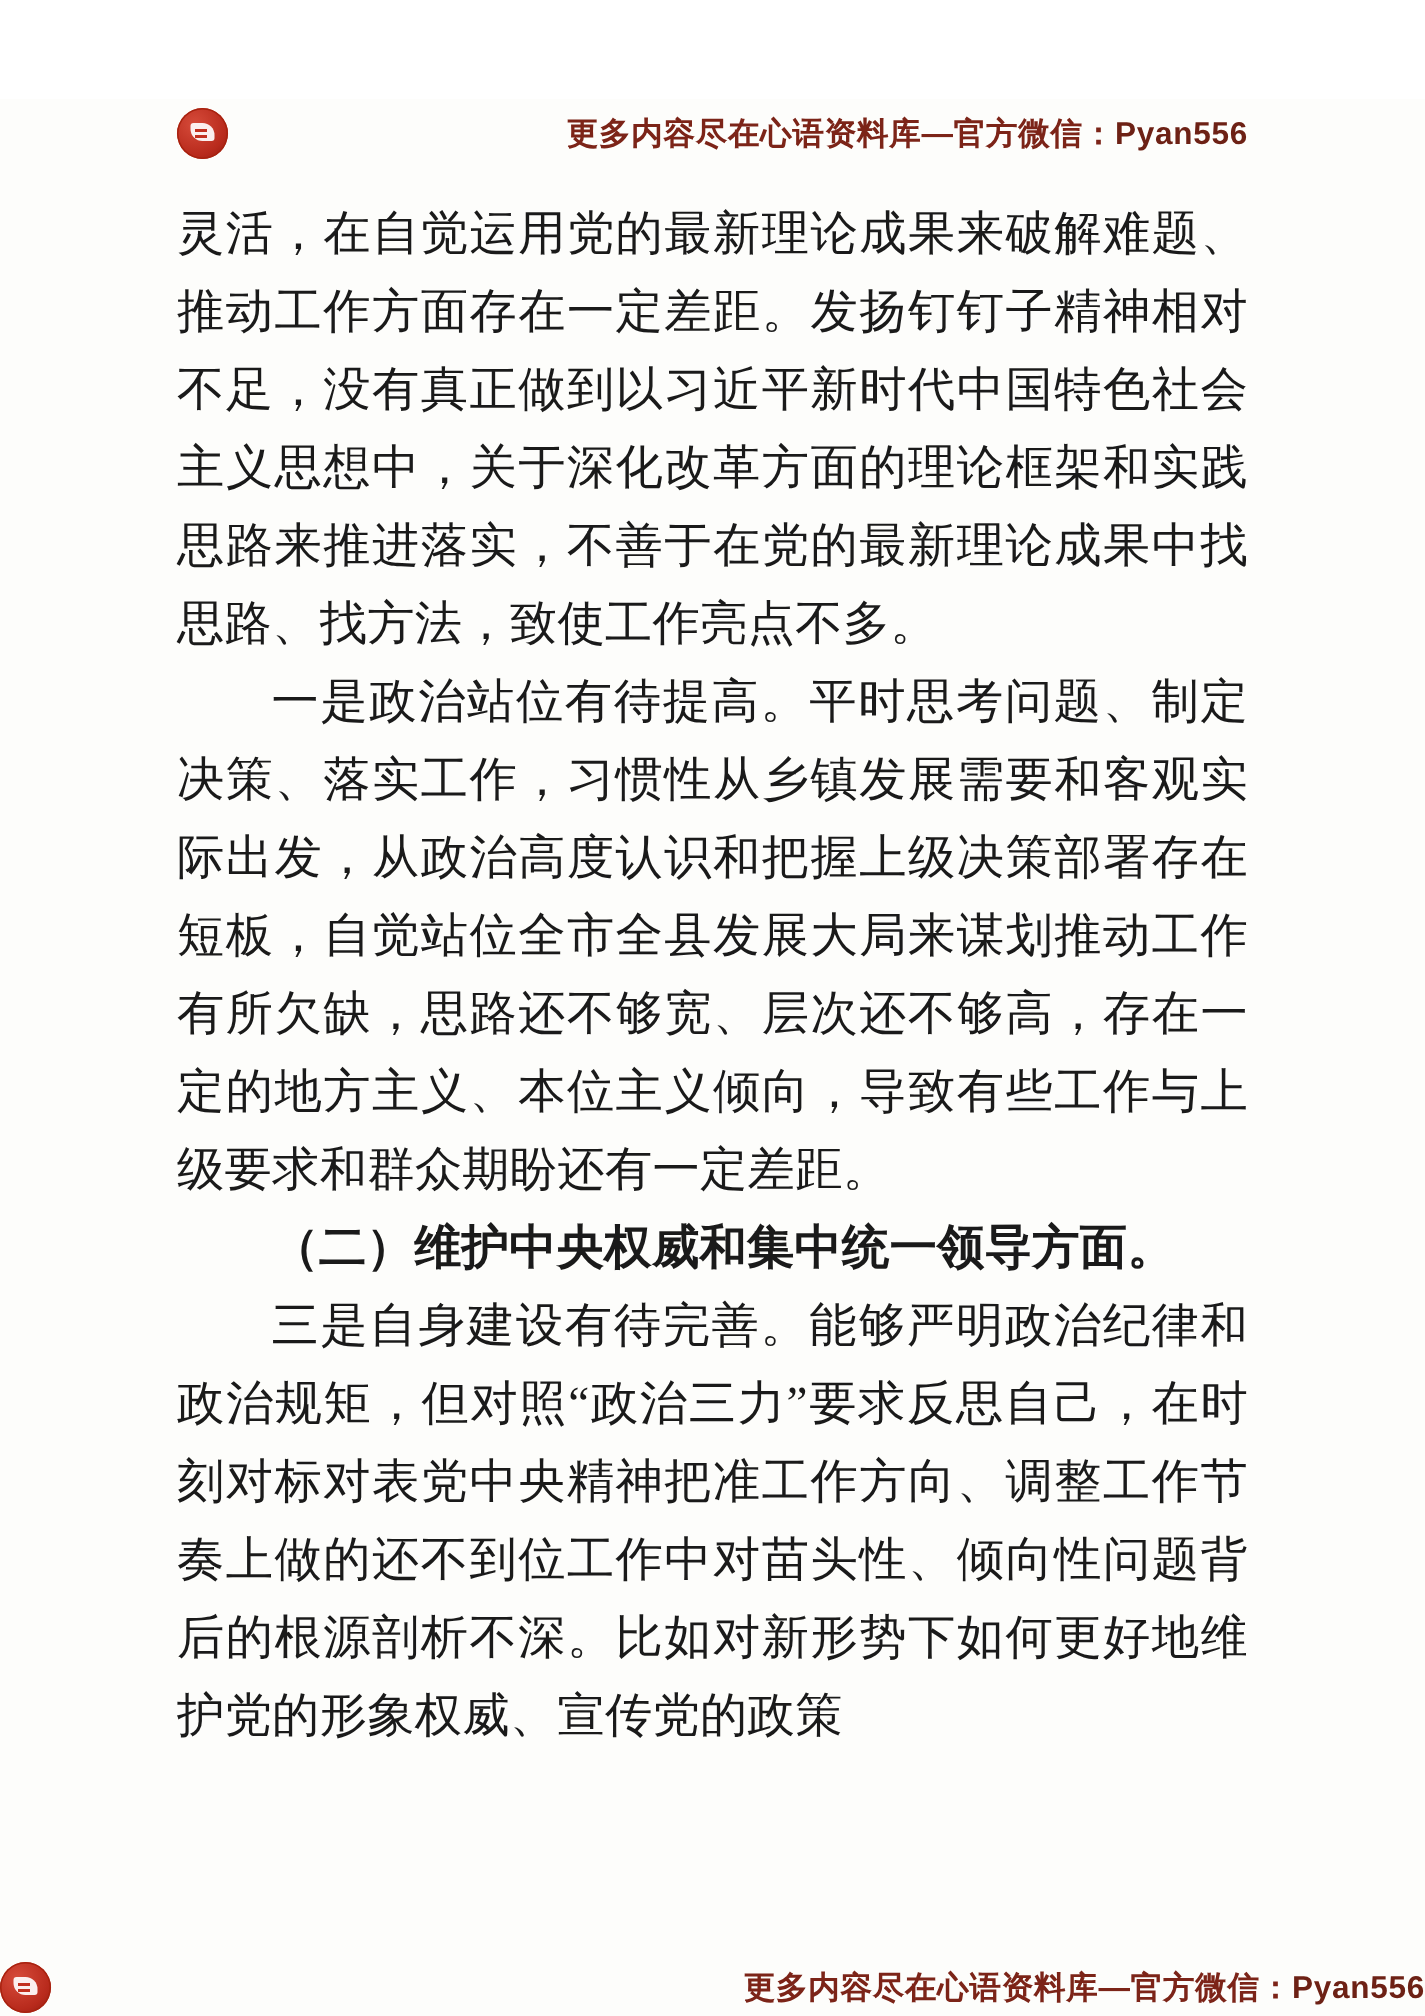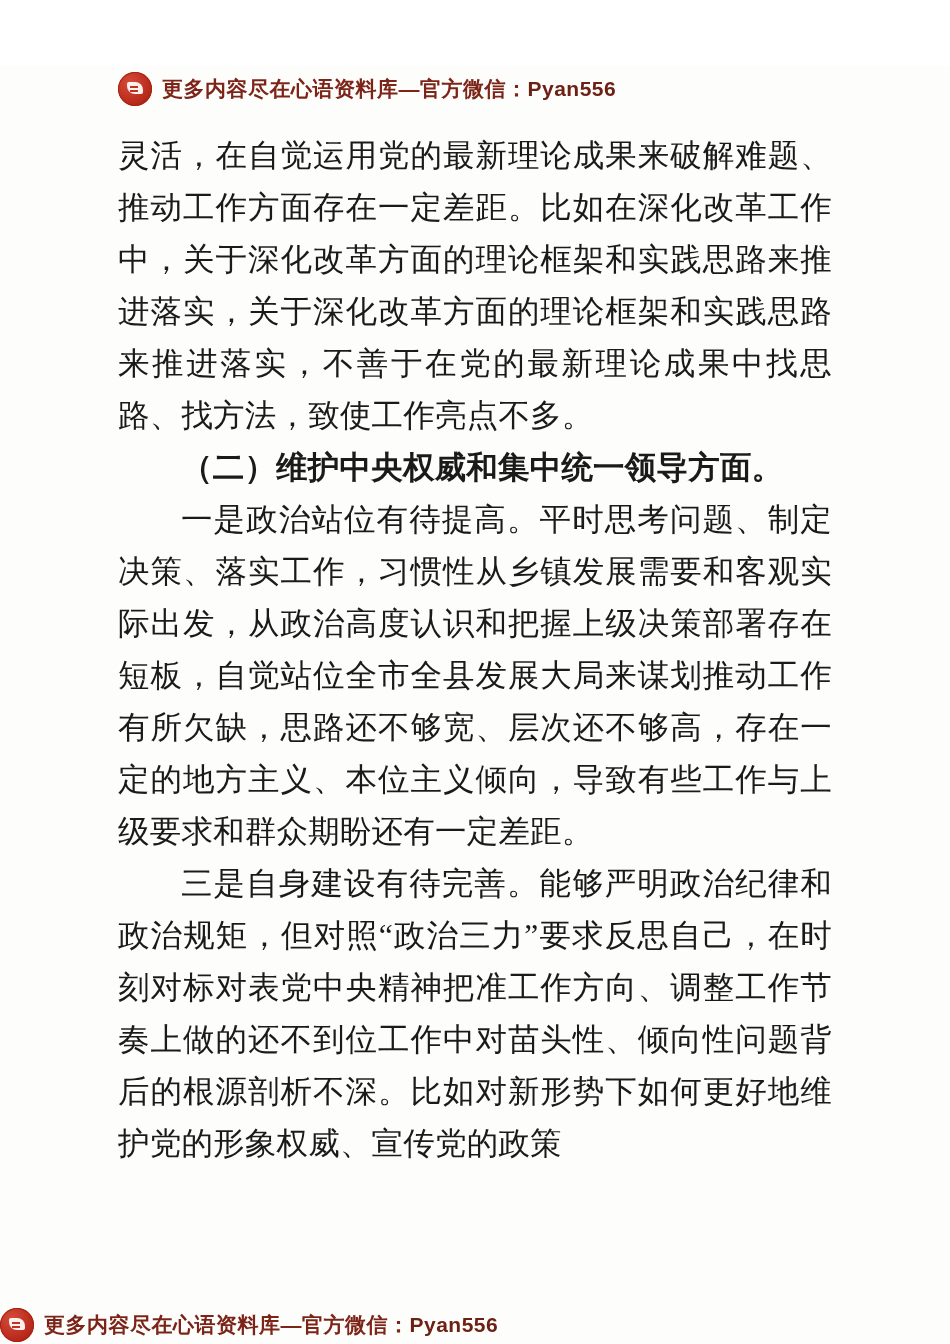--- a/index.html
+++ b/index.html
@@ -19,21 +19,21 @@
     height: 1344px;
     background: #fdfdfb;
     box-sizing: border-box;
     padding: 0 118px;
   }
 
   
   .banner {
     display: flex;
     align-items: center;
-    justify-content: flex-start;
+    justify-content: space-between;
     gap: 10px;
     height: 46px;
   }
   .banner-top { margin-top: 66px; }
   .banner-bottom {
     position: absolute;
     left: 0;
     right: 0;
     bottom: 62px;
   }
@@ -101,23 +101,23 @@
 <body>
 
 <div class="page">
 
   <div class="banner banner-top">
     <span class="banner-logo"></span>
     <span class="banner-text"><span>更多内容尽在心语资料库—官方微信：</span><span class="wechat">Pyan556</span></span>
   </div>
 
   <div class="content">
-    <p class="para">灵活，在自觉运用党的最新理论成果来破解难题、推动工作方面存在一定差距。比如在深化改革工作中，关于深化改革方面的理论框架和实践思路来推进落实，关于深化改革方面的理论框架和实践思路来推进落实，不善于在党的最新理论成果中找思路、找方法，致使工作亮点不多。</p>
+    <p class="para">灵活，在自觉运用党的最新理论成果来破解难题、推动工作方面存在一定差距。发扬钉钉子精神相对不足，没有真正做到以习近平新时代中国特色社会主义思想中，关于深化改革方面的理论框架和实践思路来推进落实，不善于在党的最新理论成果中找思路、找方法，致使工作亮点不多。</p>
+    <p class="para indent">一是政治站位有待提高。平时思考问题、制定决策、落实工作，习惯性从乡镇发展需要和客观实际出发，从政治高度认识和把握上级决策部署存在短板，自觉站位全市全县发展大局来谋划推动工作有所欠缺，思路还不够宽、层次还不够高，存在一定的地方主义、本位主义倾向，导致有些工作与上级要求和群众期盼还有一定差距。</p>
     <p class="para heading">（二）维护中央权威和集中统一领导方面。</p>
-    <p class="para indent">一是政治站位有待提高。平时思考问题、制定决策、落实工作，习惯性从乡镇发展需要和客观实际出发，从政治高度认识和把握上级决策部署存在短板，自觉站位全市全县发展大局来谋划推动工作有所欠缺，思路还不够宽、层次还不够高，存在一定的地方主义、本位主义倾向，导致有些工作与上级要求和群众期盼还有一定差距。</p>
     <p class="para indent">三是自身建设有待完善。能够严明政治纪律和政治规矩，但对照“政治三力”要求反思自己，在时刻对标对表党中央精神把准工作方向、调整工作节奏上做的还不到位工作中对苗头性、倾向性问题背后的根源剖析不深。比如对新形势下如何更好地维护党的形象权威、宣传党的政策</p>
   </div>
 
   <div class="banner banner-bottom">
     <span class="banner-logo"></span>
     <span class="banner-text"><span>更多内容尽在心语资料库—官方微信：</span><span class="wechat">Pyan556</span></span>
   </div>
 
 </div>
 

